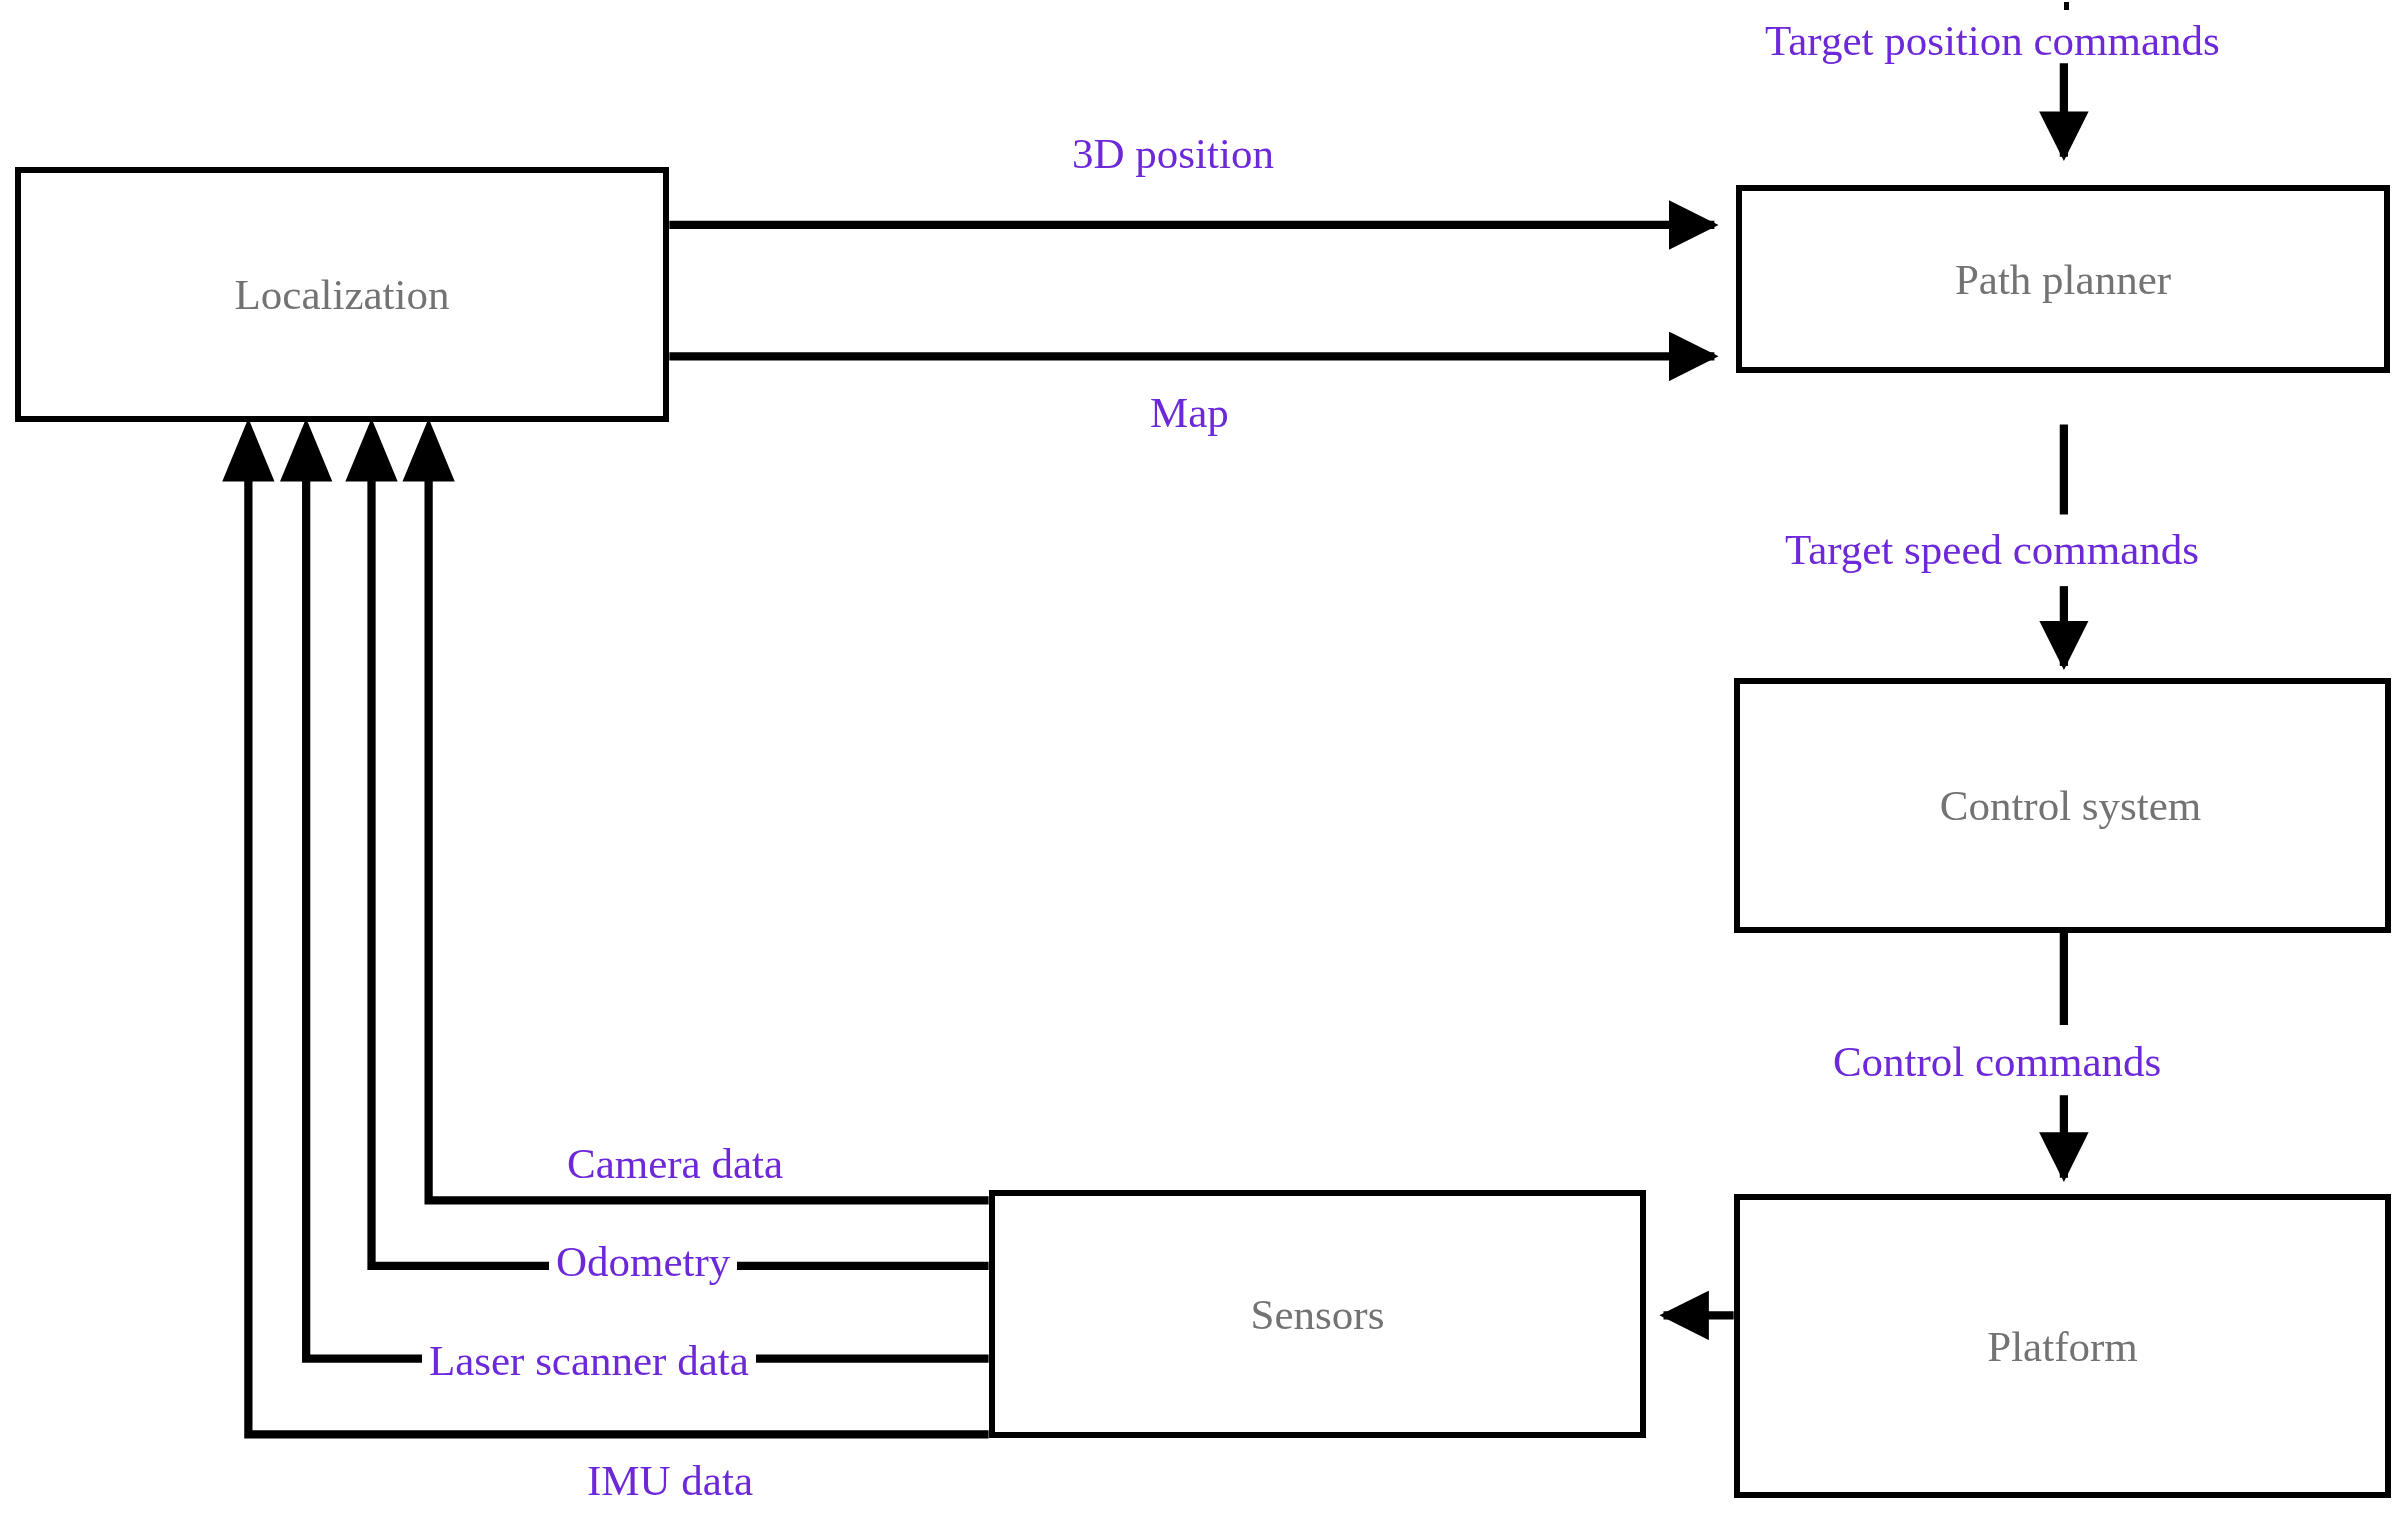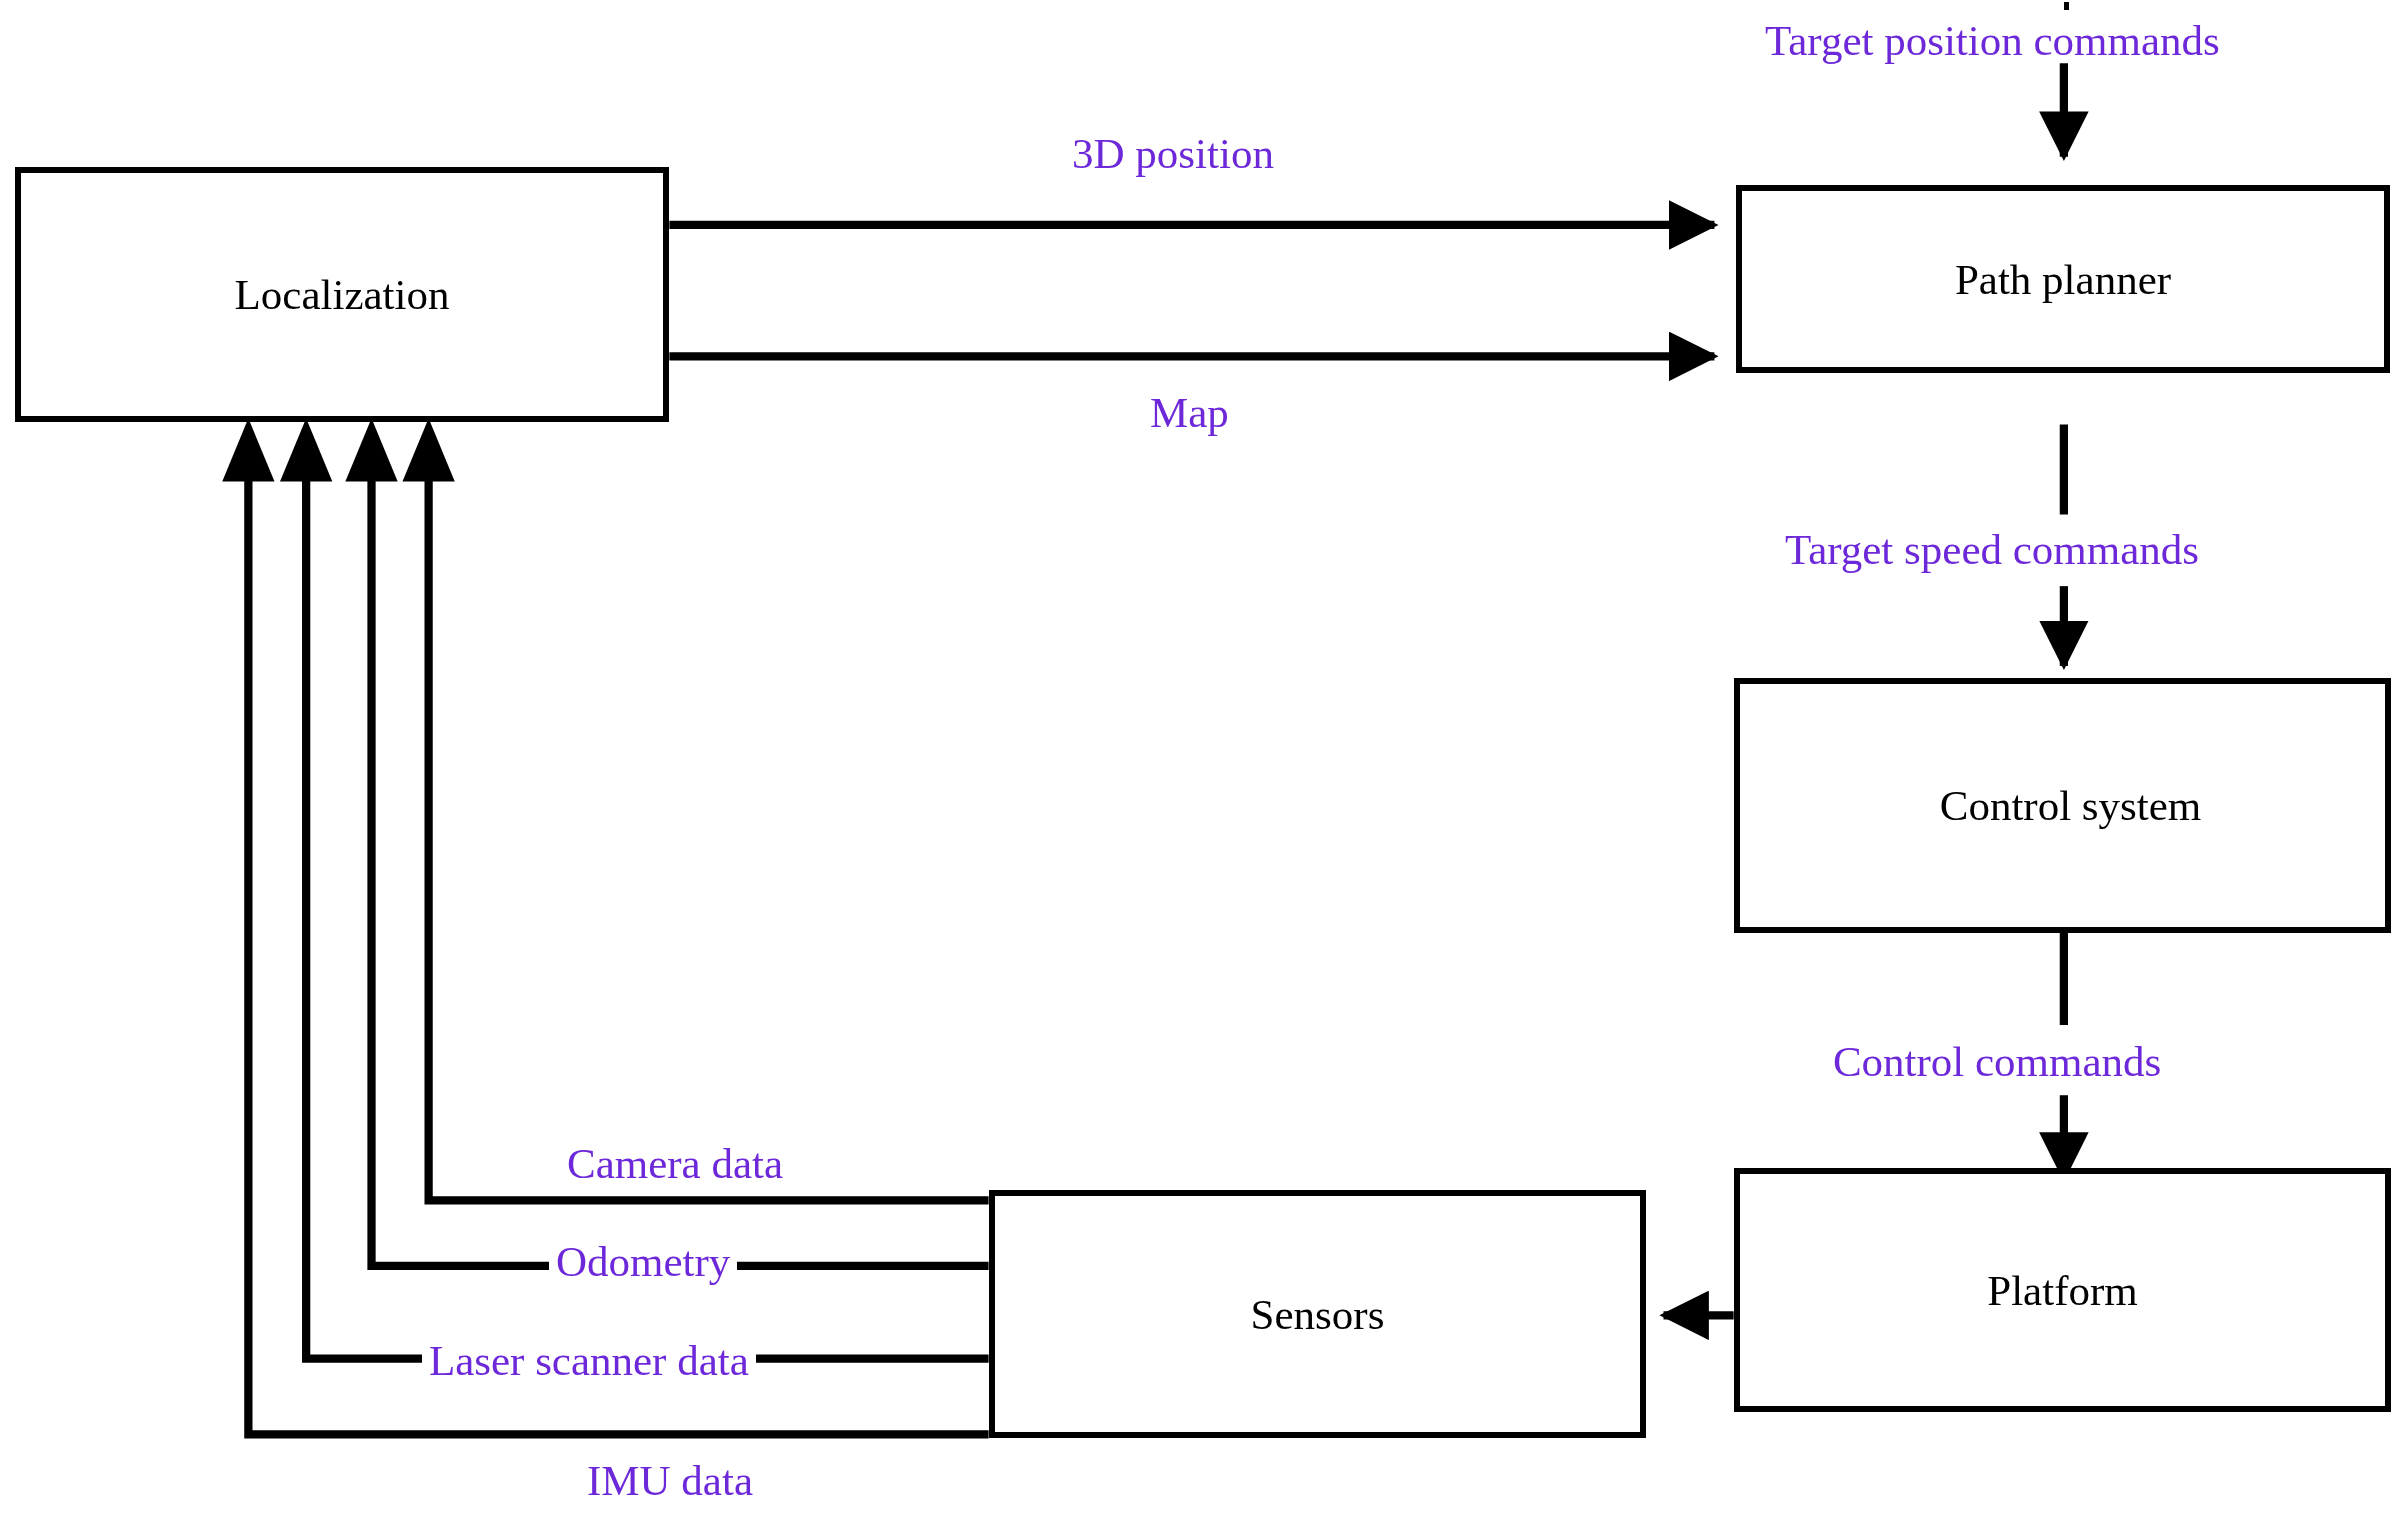--- a/index.html
+++ b/index.html
@@ -26,21 +26,21 @@
     position: absolute;
     box-sizing: border-box;
     border: 6.2px solid #000000;
     background: #ffffff;
     display: flex;
     align-items: center;
     justify-content: center;
   }
   .blk > span {
     font-size: 43px;
-    color: #000000;
+    color: #737373;
     line-height: 1;
     white-space: nowrap;
   }
   .lbl {
     position: absolute;
     font-size: 43px;
     color: #6d28d9;
     line-height: 1;
     white-space: nowrap;
     background: #ffffff;
@@ -122,21 +122,21 @@
   </div>
 
   <div class="blk" style="left:1736px; top:185px; width:654px; height:188px;">
     <span>Path planner</span>
   </div>
 
   <div class="blk" style="left:1734px; top:678px; width:657px; height:255px;padding-left:16px;">
     <span>Control system</span>
   </div>
 
-  <div class="blk" style="left:1734px; top:1168px; width:657px; height:244px;">
+  <div class="blk" style="left:1734px; top:1194px; width:657px; height:304px;">
     <span>Platform</span>
   </div>
 
   <div class="blk" style="left:989px; top:1190px; width:657px; height:248px;">
     <span>Sensors</span>
   </div>
 
   <span class="lbl nobg" style="left:1072px; top:132px;">3D position</span>
 
   <span class="lbl nobg" style="left:1150px; top:391px;">Map</span>

